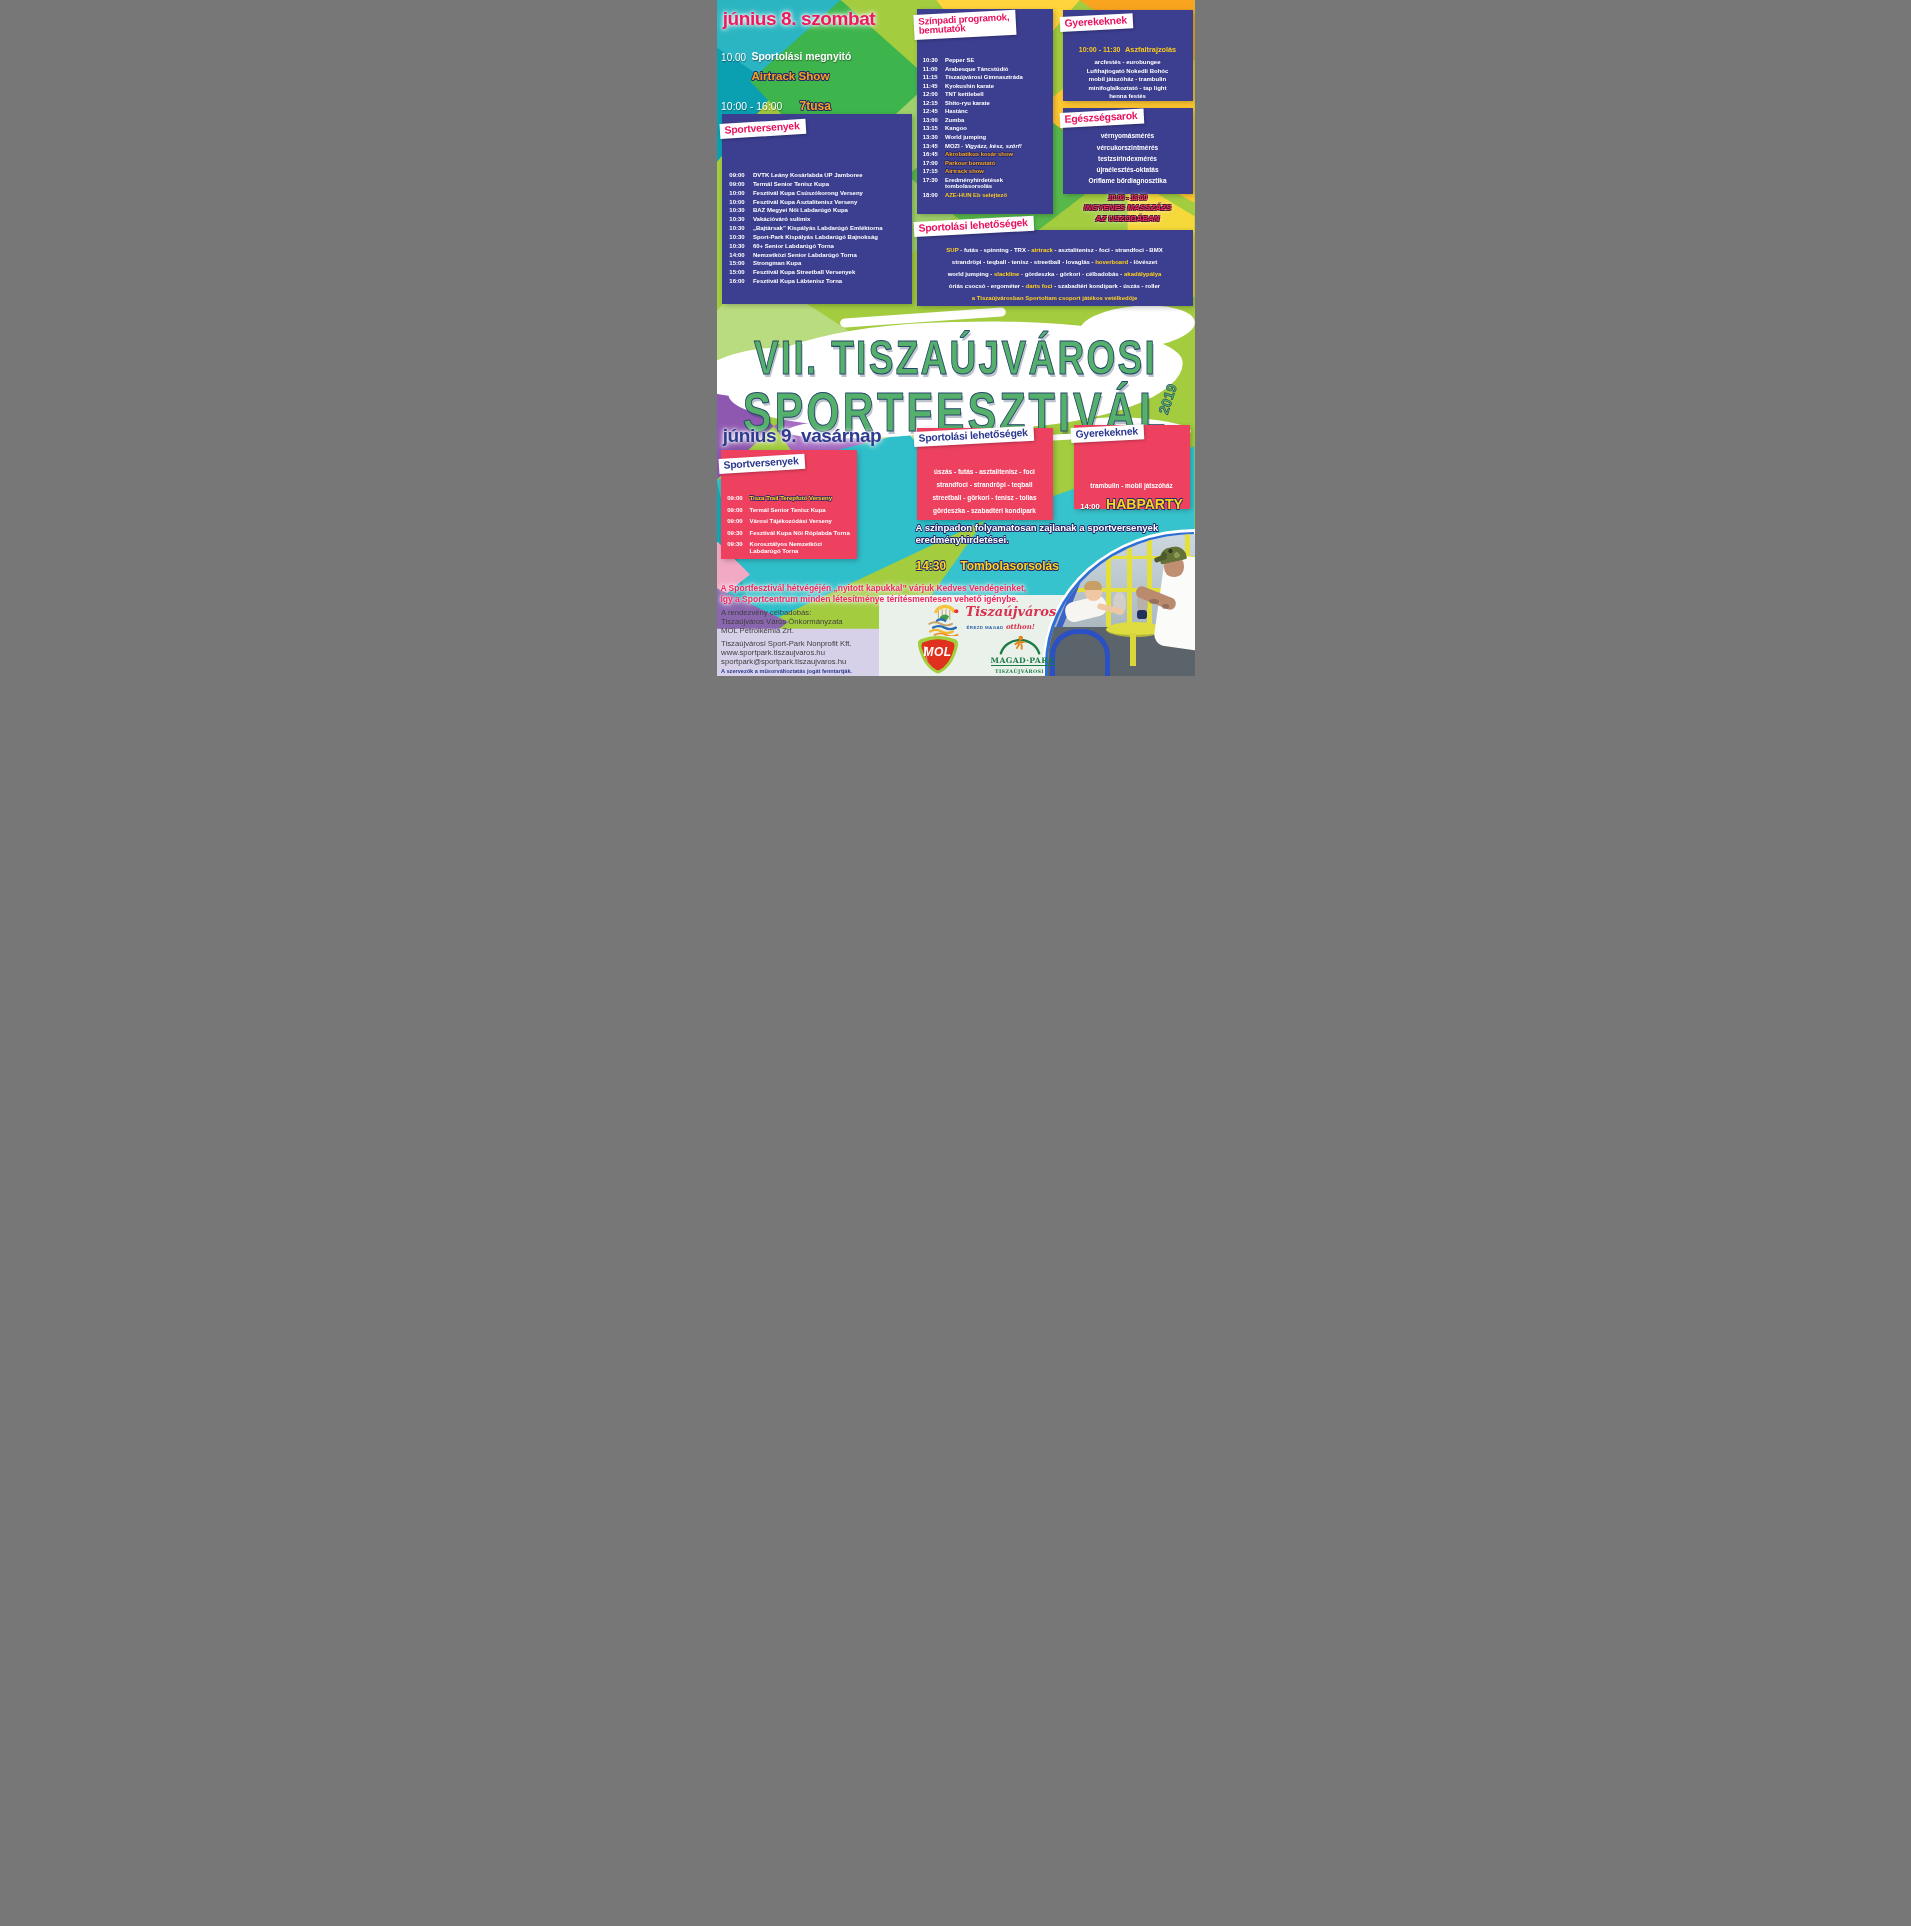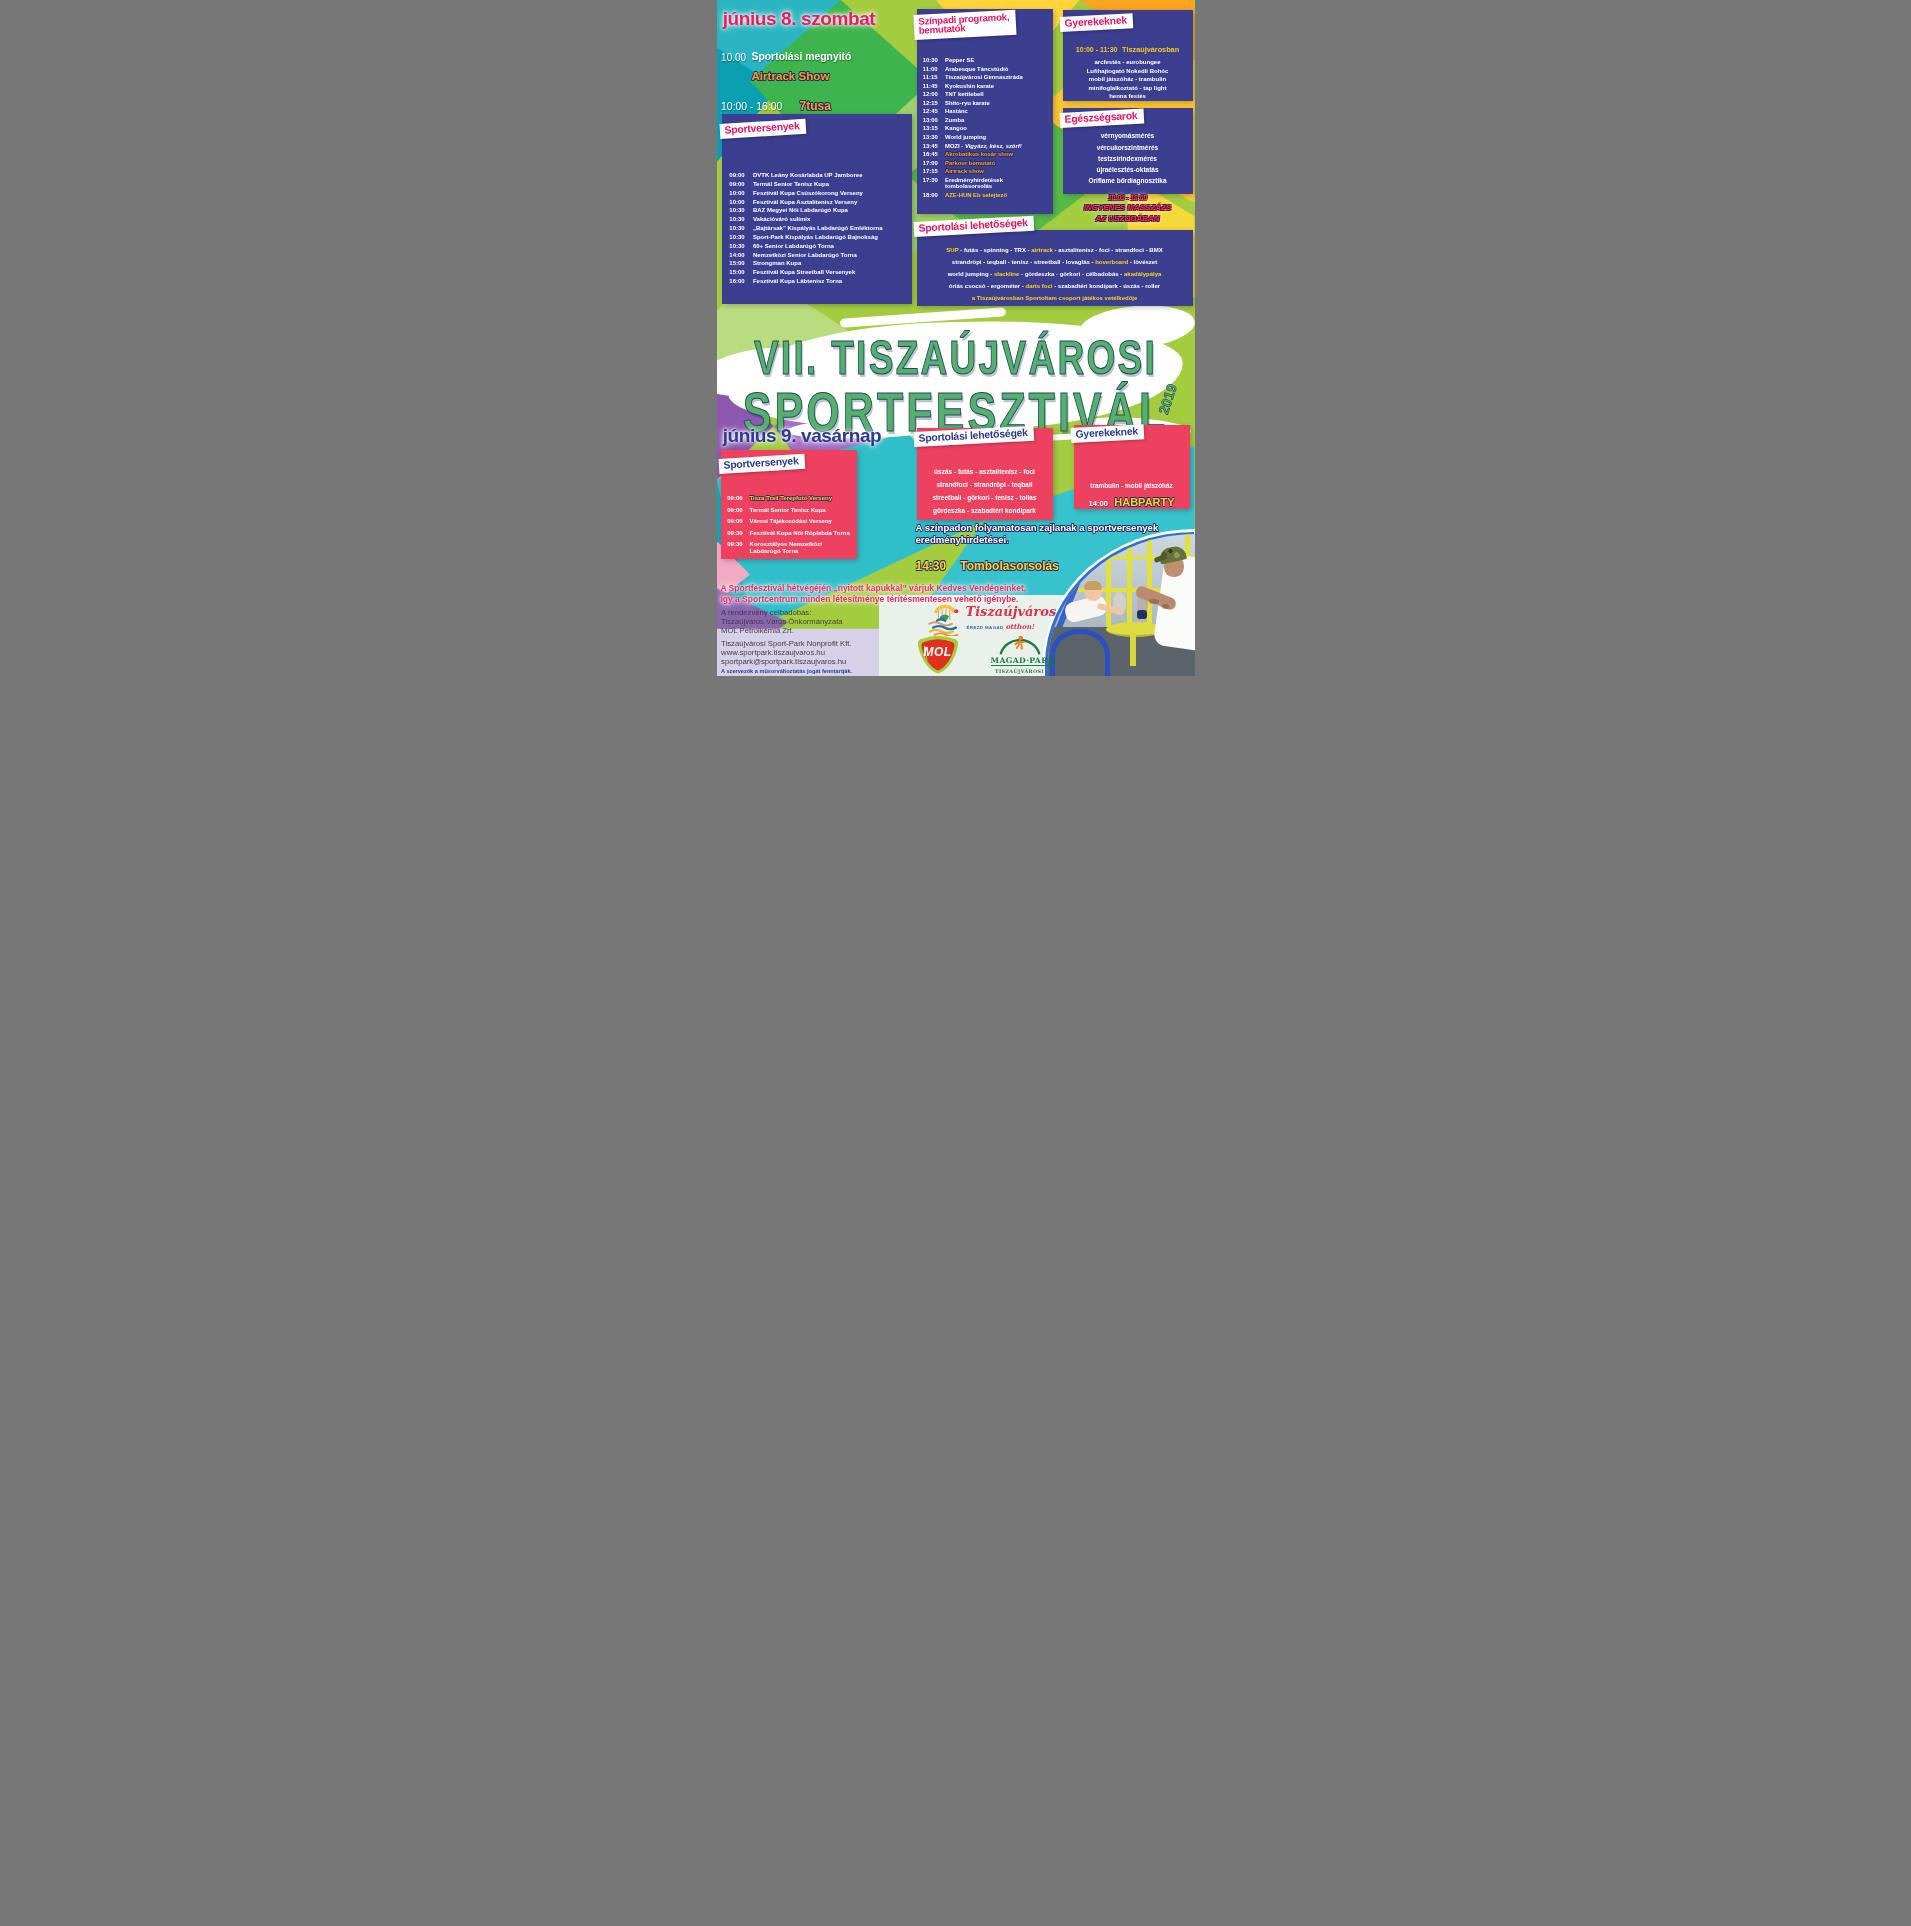--- a/index.html
+++ b/index.html
@@ -121,21 +121,21 @@
   #box-sp2 { left:200px; top:428px; width:136px; height:92px; }
   #box-sp2 .banner { left:-2.3px; top:3.9px; transform:rotate(-3deg); max-width:127px; }
   #sp2-lines { position:absolute; left:3.1px; right:3.1px; top:37px; }
   #sp2-lines .sline { font-size:6.5px; line-height:13px; }
 
   #box-gy2 { left:357px; top:425px; width:116px; height:84px; }
   #box-gy2 .banner { left:-2.3px; top:3.1px; transform:rotate(-3deg); }
   #gy2-line { position:absolute; left:0; right:0; top:57px; text-align:center; color:#fff; font-weight:bold; font-size:6.4px; }
   #gy2-event { position:absolute; left:0; right:0; top:71px; text-align:center; }
   #gy2-event .t { color:#fff; font-weight:800; font-size:7.7px; margin-right:6.2px; }
-  #gy2-event .l { font-size:11px; font-weight:800;text-align:center; }
+  #gy2-event .l { font-size:14px; font-weight:800;text-align:center; }
 
   
   #stage-note { position:absolute; left:199px; top:522px; width:266px; color:#fff; font-weight:800; font-size:9.6px; line-height:1.3; }
   #tombola { position:absolute; left:199px; top:559px; font-size:12px; font-weight:800; }
   #tombola .lbl { margin-left:10.8px; }
   #open-gates { position:absolute; left:3.9px; top:583px; width:362px; color:#f2275e; font-weight:800; font-size:8.5px; line-height:1.3;
     text-shadow:0 0 2.3px #fff,0 0 4.6px #fff,0 0 7px rgba(255,255,255,.95); }
   #sponsors { position:absolute; left:4.6px; top:608px; color:#3f3f3f; font-size:7.7px; line-height:9px; }
   #sponsors .gap { height:3.9px; }
   #disclaimer { position:absolute; left:4.6px; top:668px; color:#2b3990; font-weight:800; font-size:5.6px; }
@@ -417,21 +417,21 @@
         </div>
 
     </div>
   </div>
 
   <div class="box" id="box-gy1">
     <div class="banner">
       <span class="btext">Gyerekeknek</span>
     </div>
     <div class="gy1-timeline">
-      <span class="t">10:00 - 11:30</span><span class="l">Tiszaújvárosban</span>
+      <span class="t">10:00 - 11:30</span><span class="l">Aszfaltrajzolás</span>
     </div>
     <div class="centerlines">
       <div>arcfestés - eurobungee</div>
         <div>Lufihajtogató Nokedli Bohóc</div>
         <div>mobil játszóház - trambulin</div>
         <div>minifoglalkoztató - tap light</div>
         <div>henna festés</div>
     </div>
   </div>
 

